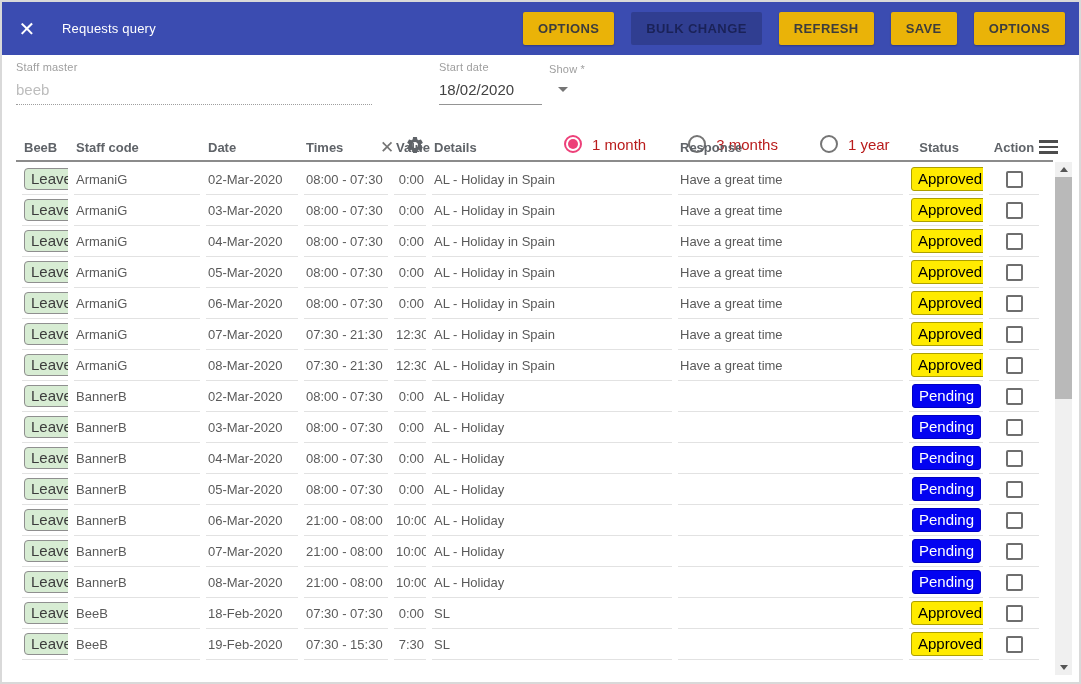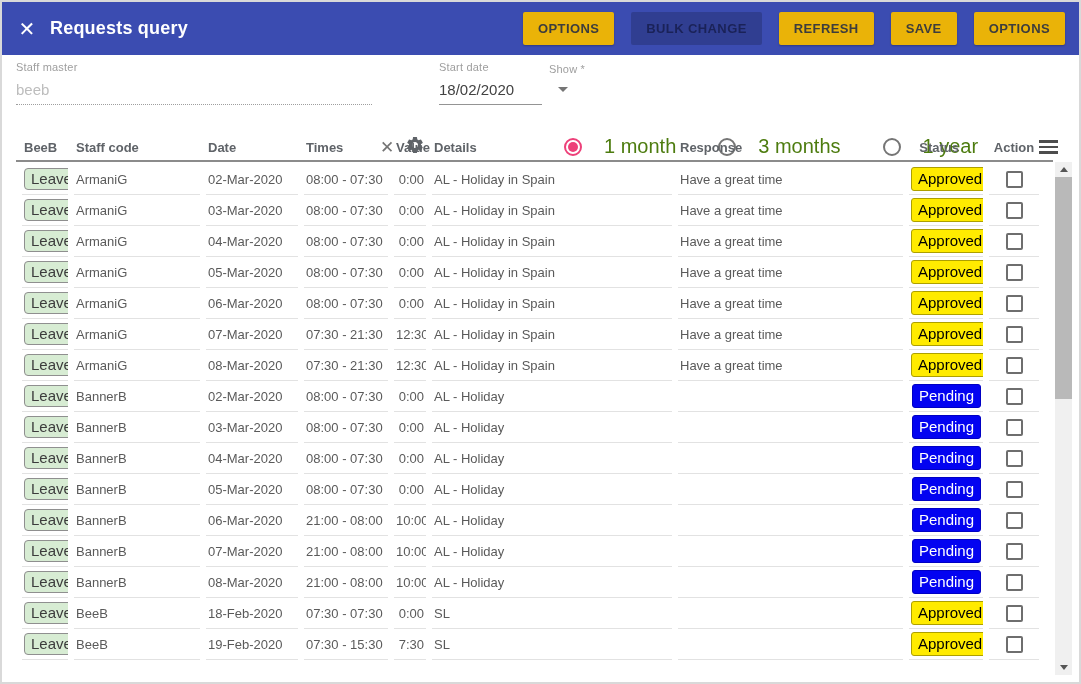--- a/index.html
+++ b/index.html
@@ -26,24 +26,24 @@
   .close-icon {
     color: #fff;
     font-size: 20px;
     width: 30px;
     text-align: center;
     cursor: pointer;
     line-height: 1;
   }
   .titlebar-title {
     color: #fff;
-    font-size: 18px;
-    font-weight: 700;
+    font-size: 13px;
+    font-weight: 400;
     letter-spacing: 0.2px;
-    margin-left: 8px;
+    margin-left: 20px;
   }
   .titlebar-buttons {
     margin-left: auto;
     display: flex;
     gap: 17px;
     padding-right: 2px;
   }
   .tb-btn {
     height: 33px;
     padding: 0 15px;
@@ -119,21 +119,21 @@
     flex: none;
   }
   .radio-circle.selected { border-color: #ed4079; }
   .radio-circle.selected::after {
     content: "";
     position: absolute; left: 2px; top: 2px;
     width: 10px; height: 10px;
     border-radius: 50%;
     background: #ed4079;
   }
-  .radio-label { font-size: 20px; color: #4d7c0f; margin-left: 22px; white-space: nowrap; }
+  .radio-label { font-size: 15px; color: #b91c1c; margin-left: 10px; white-space: nowrap; }
   .menu-icon {
     position: absolute; left: 1037px; top: 85px;
     width: 19px; cursor: pointer;
   }
   .menu-icon .bar { height: 2.5px; background: #4d4d4d; margin-bottom: 3.2px; }
   .menu-icon .bar:last-child { margin-bottom: 0; }
   
   .table-area { position: absolute; left: 14px; top: 134px; }
   table {
     border-collapse: separate;

